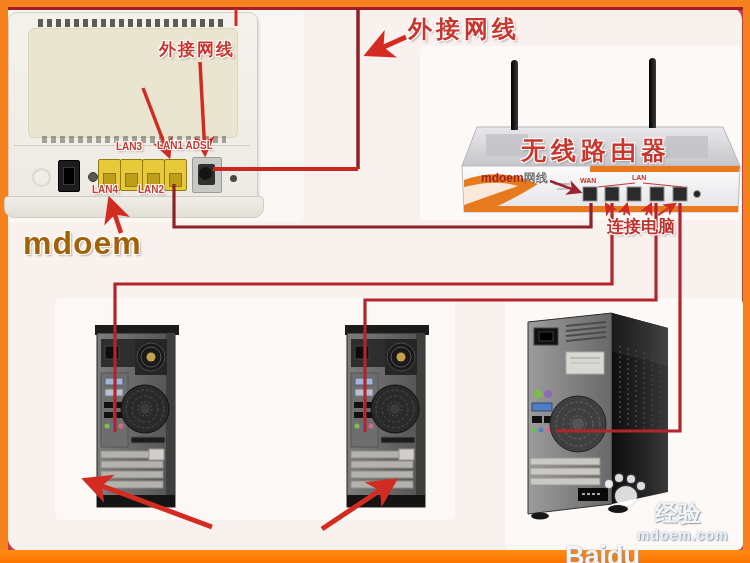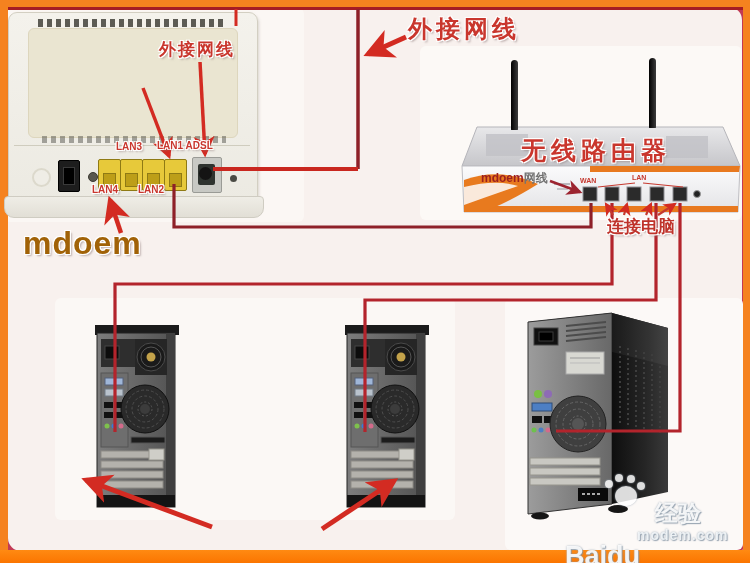--- a/index.html
+++ b/index.html
@@ -288,21 +288,21 @@
   </div>
 
   <div class="watermark">
     <div class="wm-paw" style="left:52px;top:12px;width:22px;height:20px;"></div>
     <div class="wm-paw" style="left:42px;top:6px;width:8px;height:8px;"></div>
     <div class="wm-paw" style="left:52px;top:0px;width:8px;height:8px;"></div>
     <div class="wm-paw" style="left:64px;top:1px;width:8px;height:8px;"></div>
     <div class="wm-paw" style="left:74px;top:8px;width:8px;height:8px;"></div>
     <span class="wm-text" style="left:2px;top:20px;font-size:27px;margin-top:47px;">Baidu</span>
     <span class="wm-text" style="left:92px;top:24px;font-size:23px;">经验</span>
-    <span class="wm-domain">modem.com</span>
+    <span class="wm-domain">mdoem.com</span>
   </div>
 
   <svg id="overlay" width="750" height="563">
     <defs>
       <marker id="ah-bright" markerWidth="8" markerHeight="8" refX="5" refY="3" orient="auto" markerUnits="strokeWidth">
         <path d="M0,0 L6,3 L0,6 L1.6,3 Z" fill="#d32b22"></path>
       </marker>
       <marker id="ah-dark" markerWidth="8" markerHeight="8" refX="5" refY="3" orient="auto" markerUnits="strokeWidth">
         <path d="M0,0 L6,3 L0,6 L1.6,3 Z" fill="#9c2430"></path>
       </marker>

